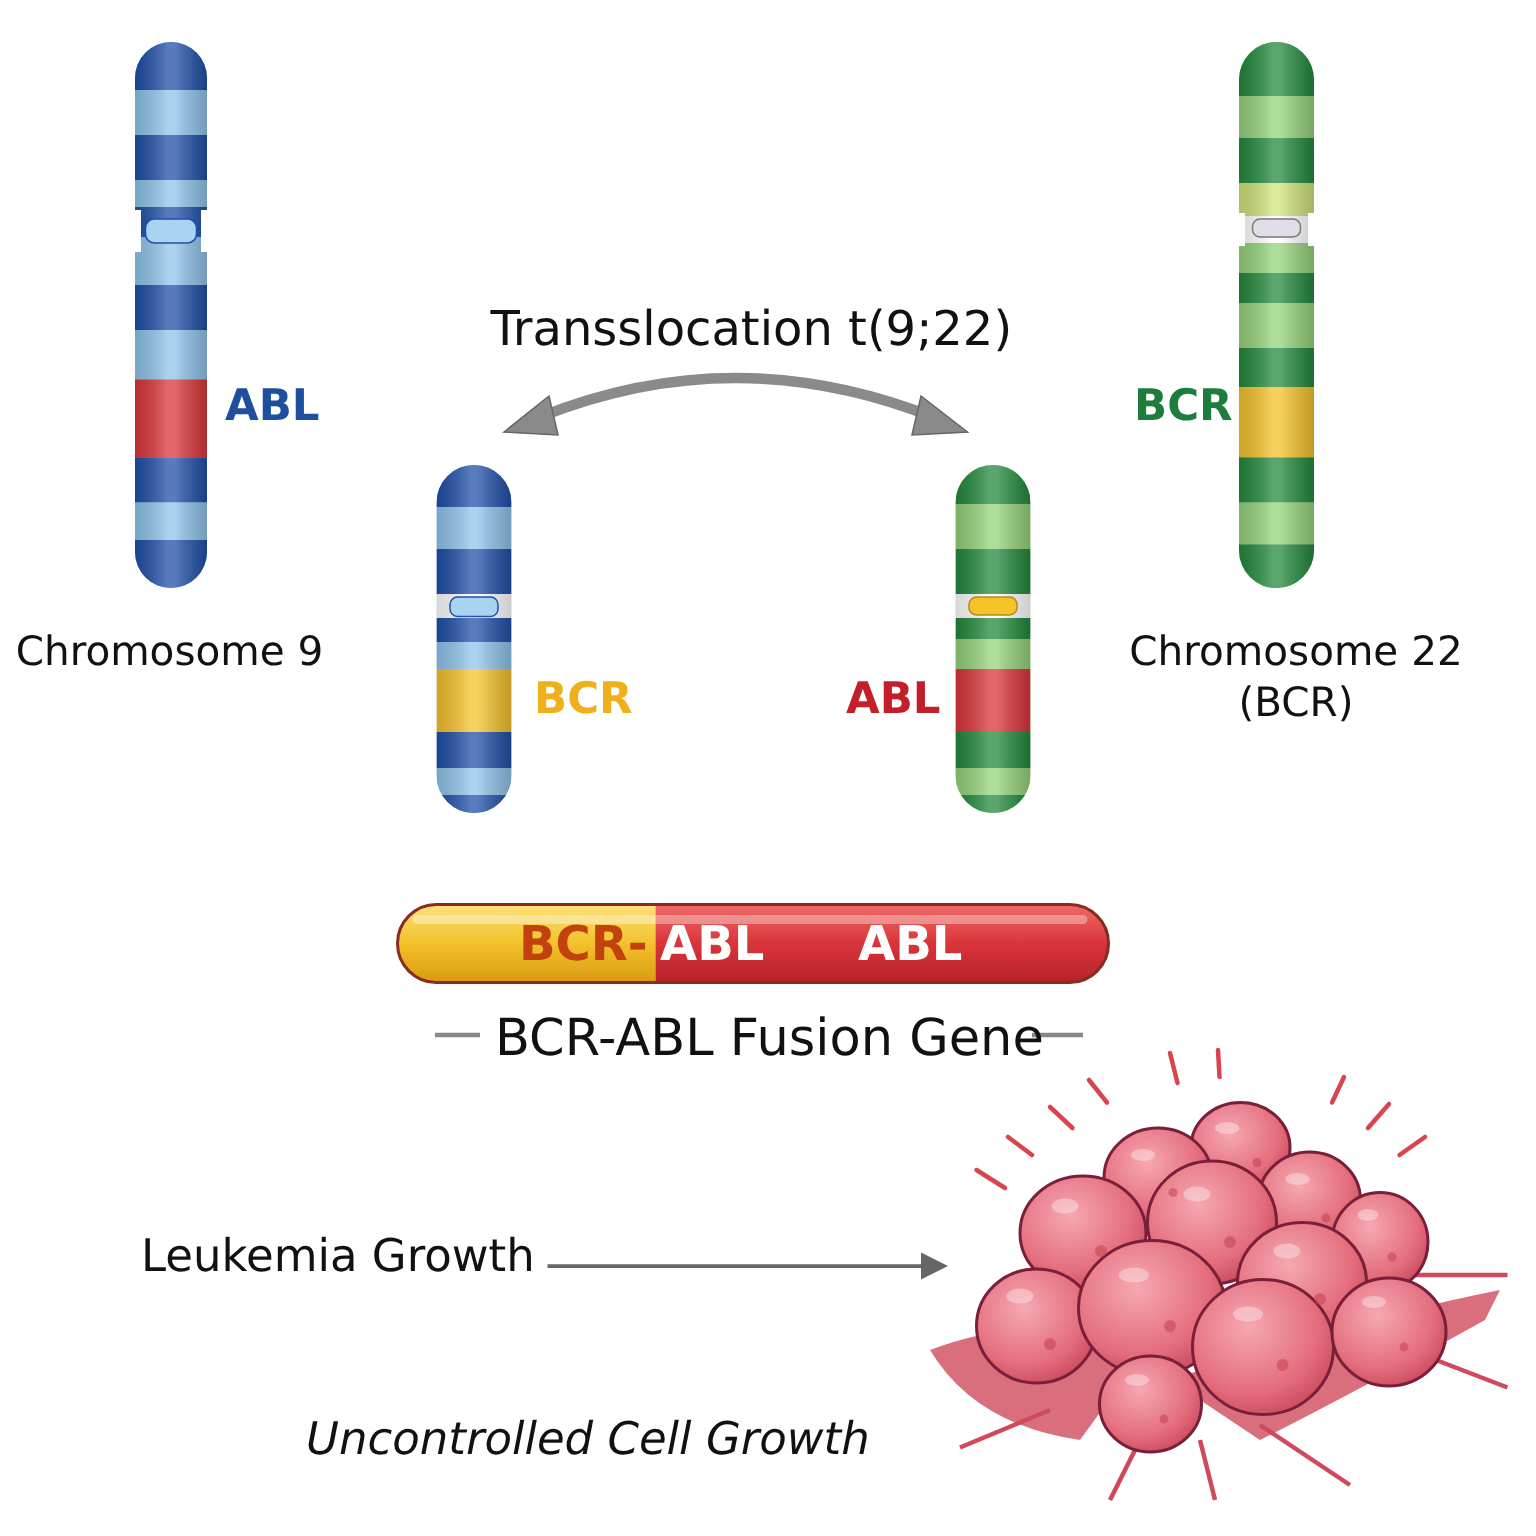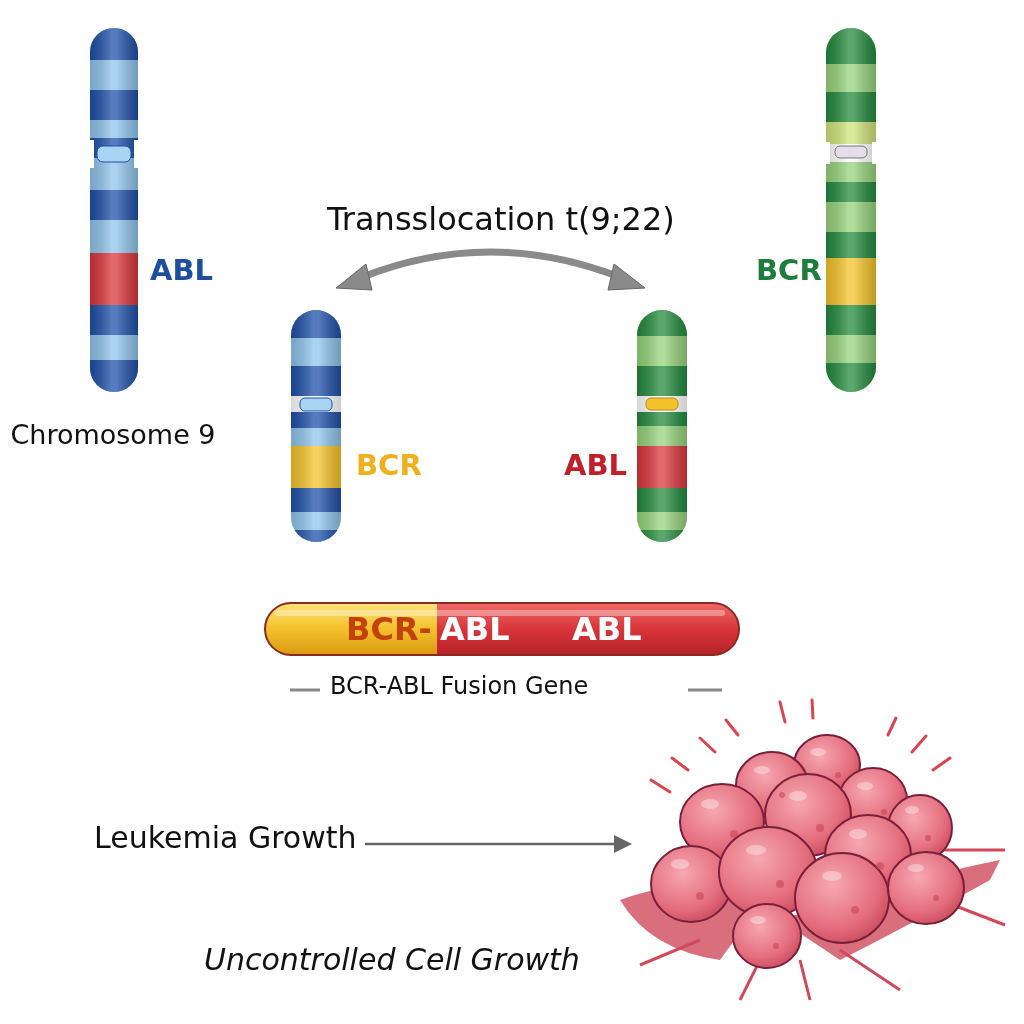--- a/index.html
+++ b/index.html
@@ -3,21 +3,21 @@
 <meta charset="utf-8">
 <style>
   html, body { margin: 0; padding: 0; background: #ffffff; }
   body { width: 1024px; height: 1024px; position: relative; overflow: hidden;
          font-family: "DejaVu Sans", sans-serif; color: #111; }
   svg.stage { position: absolute; left: 0; top: 0; }
   .lbl { position: absolute; white-space: nowrap; }
   .chrom-title { font-size: 27px; text-align: center; line-height: 34px; color: #111; }
   .gene-lbl { font-weight: bold; font-size: 29px; }
   .title { font-size: 32px; }
-  .fusion-caption { font-size: 24px; }
+  .fusion-caption { font-size: 34px; }
   .side-lbl { font-size: 30px; }
 </style>
 </head>
 <body>
 
 <svg class="stage" width="1024" height="1024" viewBox="0 0 1024 1024">
   <defs>
     <linearGradient id="shineBlue" x1="0" x2="1" y1="0" y2="0">
       <stop offset="0" stop-color="#000" stop-opacity="0.15"></stop>
       <stop offset="0.45" stop-color="#fff" stop-opacity="0.25"></stop>
@@ -225,20 +225,22 @@
 
 <div class="lbl gene-lbl" style="left:150px; top:253px; color:#1d4f9e;">ABL</div>
 <div class="lbl gene-lbl" style="left:756px; top:253px; color:#1e7d3c;">BCR</div>
 <div class="lbl gene-lbl" style="left:356px; top:448px; color:#f0b01c;">BCR</div>
 <div class="lbl gene-lbl" style="left:564px; top:448px; color:#c21f2a;">ABL</div>
 
 <div class="lbl chrom-title" style="left:3px; top:418px; width:220px;">
   <div>Chromosome 9</div>
 </div>
 <div class="lbl chrom-title" style="left:744px; top:418px; width:240px;">
+  <div>Chromosome 22</div>
+  <div>(BCR)</div>
 </div>
 
 <div class="lbl" style="left:346px; top:610px; font-size:32px; font-weight:bold; color:#c2410c;">BCR-</div>
 <div class="lbl" style="left:440px; top:610px; font-size:32px; font-weight:bold; color:#fff;">ABL</div>
 <div class="lbl" style="left:572px; top:610px; font-size:32px; font-weight:bold; color:#fff;">ABL</div>
 
 <div class="lbl fusion-caption" style="left:330px; top:672px;">BCR-ABL Fusion Gene</div>
 
 <div class="lbl side-lbl" style="left:94px; top:820px;">Leukemia Growth</div>
 <div class="lbl side-lbl" style="left:204px; top:942px;font-style:italic;">Uncontrolled Cell Growth</div>

